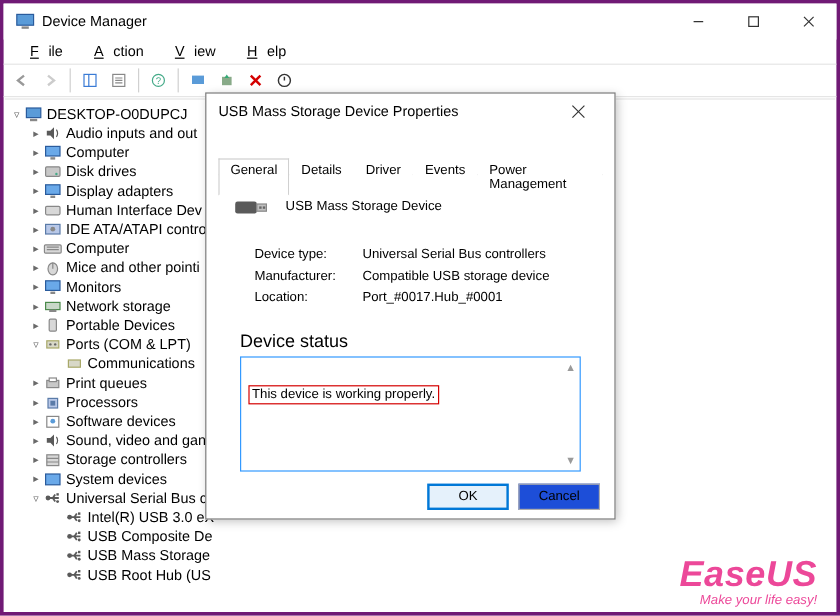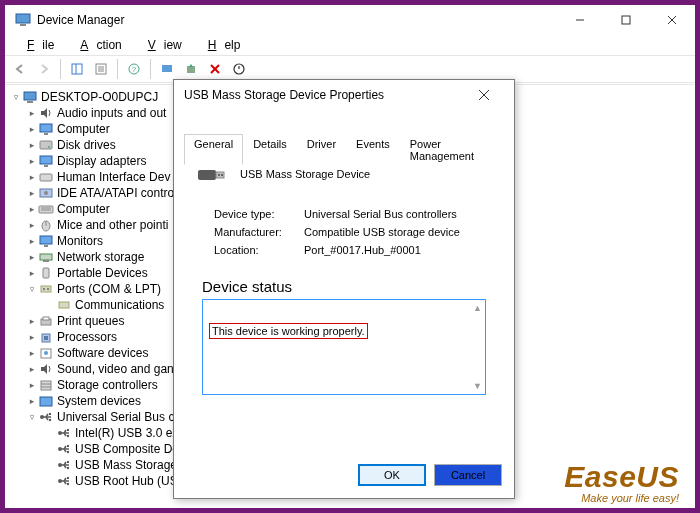--- a/index.html
+++ b/index.html
@@ -1,18 +1,18 @@
 <!DOCTYPE html>
 <html><head>
 <meta charset="utf-8">
 <style>
 * { box-sizing: border-box; margin: 0; padding: 0; font-family: "Segoe UI", Tahoma, sans-serif; }
 body { background: #f0f0f0; width: 700px; height: 513px; overflow: hidden; position: relative; }
 
-.outer { border: 5px solid #701a75; width: 700px; height: 513px; background: #fff; position: relative; }
+.outer { border: 3px solid #701a75; width: 700px; height: 513px; background: #fff; position: relative; }
 
 
 .titlebar { height: 30px; display: flex; align-items: center; padding-left: 10px; background: #fff; font-size: 12px; }
 .titlebar .wicon { width: 16px; height: 16px; margin-right: 6px; }
 .title-controls { margin-left: auto; display: flex; }
 .title-controls .btn { width: 46px; height: 30px; display: flex; align-items: center; justify-content: center; font-size: 10px; color: #333; }
 
 
 .menubar { height: 20px; display: flex; align-items: center; padding: 0 6px; font-size: 12px; gap: 2px; }
 .menubar span { padding: 2px 8px; }
@@ -27,42 +27,42 @@
 .tree-area { position: absolute; left: 1px; right: 1px; top: 79px; bottom: 1px; border-top: 1px solid #e5e5e5; background: #fff; overflow: hidden; }
 .tree { font-size: 12px; padding: 4px 2px; line-height: 16px; }
 .node { display: flex; align-items: center; height: 16px; cursor: default; white-space: nowrap; }
 .exp { width: 12px; text-align: center; color: #6a6a6a; font-size: 9px; display: inline-block; }
 .icon { width: 16px; height: 16px; margin-right: 3px; display: inline-flex; align-items: center; justify-content: center; font-size: 11px; }
 .indent0 { padding-left: 2px; }
 .indent1 { padding-left: 18px; }
 .indent2 { padding-left: 36px; }
 
 
-.dialog { position: absolute; left: 168px; top: 74px; width: 342px; height: 420px; background: #fff; border: 1px solid #7a7a7a; box-shadow: 2px 2px 8px rgba(0,0,0,.25); z-index: 10; display: flex; flex-direction: column; }
+.dialog { position: absolute; left: 168px; top: 74px; width: 342px; height: 356px; background: #fff; border: 1px solid #7a7a7a; box-shadow: 2px 2px 8px rgba(0,0,0,.25); z-index: 10; display: flex; flex-direction: column; }
 .dlg-title { height: 30px; display: flex; align-items: center; padding: 0 10px; font-size: 12px; }
 .dlg-close { margin-left: auto; width: 40px; height: 30px; display: flex; align-items: center; justify-content: center; font-size: 14px; }
 .dlg-body { flex: 1; padding: 6px 10px 0 10px; font-size: 11px; }
 .tabs { display: flex; border-bottom: 1px solid #d0d0d0; font-size: 11px; }
 .tab { padding: 3px 9px; border: 1px solid transparent; border-bottom: none; position: relative; top: 18px; background: #fff; }
 .tab.active { border-color: #d0d0d0; border-bottom: 1px solid #fff; }
 .tab-content { border: none; padding: 14px 12px 0 12px; }
 .dev-head { display: flex; align-items: center; gap: 12px; margin-bottom: 22px; }
 .usb-icon { width: 32px; height: 24px; }
 .info-row { display: flex; font-size: 11px; margin: 6px 0 6px 18px; }
 .info-label { width: 90px; }
 .status-label { font-size: 15px; margin: 22px 0 4px 6px; }
 .status-box { border: 1px solid #3399ff; height: 96px; margin: 0 6px; position: relative; padding: 4px 20px 4px 6px; font-size: 11px; }
 .status-text { border: 1px solid #d40000; padding: 1px 2px; display: inline-block; margin-top: 19px; }
 .scroll-arrow { position: absolute; right: 3px; font-size: 9px; color: #9a9a9a; }
 .dlg-buttons { display: flex; justify-content: flex-end; gap: 8px; padding: 10px 12px 12px; }
 .dbtn { min-width: 68px; height: 22px; border: 1px solid #adadad; background: #1d4ed8; font-size: 11px; display: flex; align-items: center; justify-content: center; }
 .dbtn.primary { border: 2px solid #0078d7; background: #e5f1fb; }
 
 
-.watermark { position: absolute; right: 16px; bottom: 4px; color: #a16207; text-align: right; pointer-events: none; z-index: 5; }
+.watermark { position: absolute; right: 16px; bottom: 4px; color: #ec4899; text-align: right; pointer-events: none; z-index: 5; }
 .watermark .brand { font-size: 30px; font-weight: 700; font-style: italic; letter-spacing: .5px; line-height: 1; }
 .watermark .tag { font-size: 11px; font-style: italic; }
 svg { display: block; }
 </style>
 </head>
 <body>
 
 <div class="outer">
 
   <div class="titlebar">

